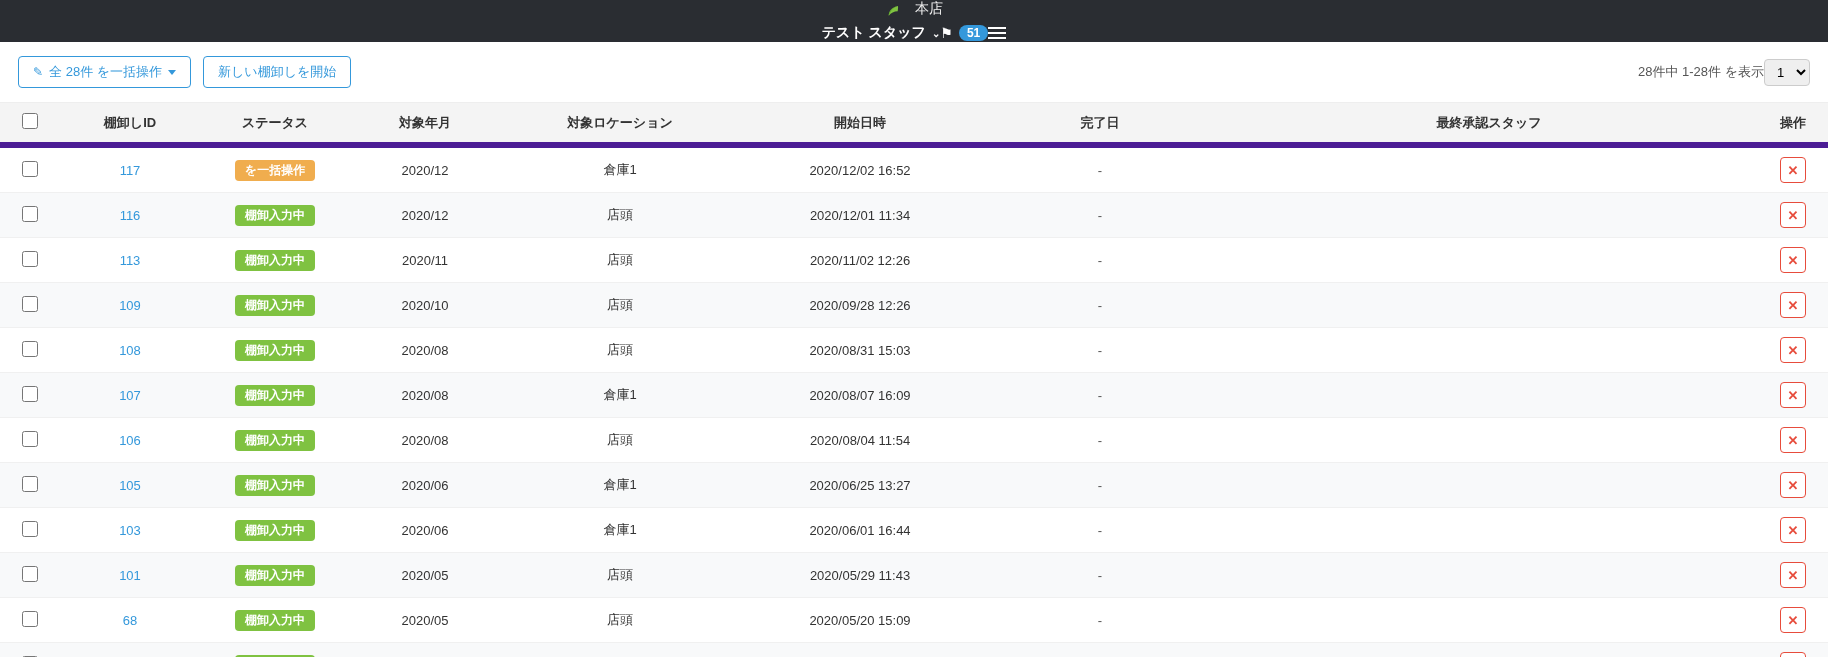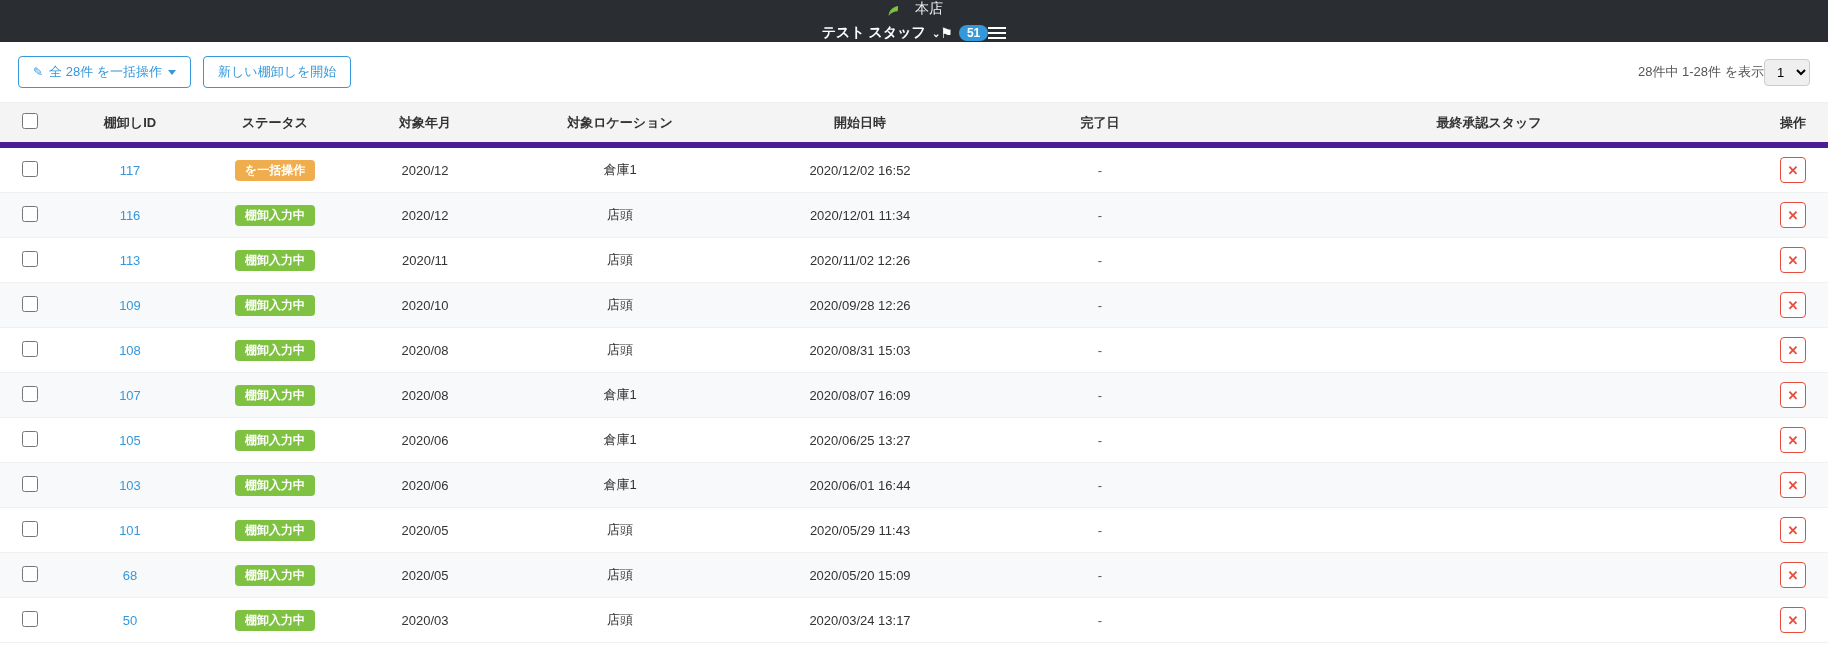--- a/index.html
+++ b/index.html
@@ -178,20 +178,31 @@
         <td><span class="status-pill status-green">棚卸入力中</span></td>
         <td>2020/08</td>
         <td>倉庫1</td>
         <td>2020/08/07 16:09</td>
         <td class="dash">-</td>
         <td></td>
         <td><button class="del-btn">✕</button></td>
       </tr>
       <tr>
         <td class="col-check"><input type="checkbox" style=""></td>
+        <td><a class="id-link">106</a></td>
+        <td><span class="status-pill status-green">棚卸入力中</span></td>
+        <td>2020/08</td>
+        <td>店頭</td>
+        <td>2020/08/04 11:54</td>
+        <td class="dash">-</td>
+        <td></td>
+        <td><button class="del-btn">✕</button></td>
+      </tr>
+      <tr>
+        <td class="col-check"><input type="checkbox" style=""></td>
         <td><a class="id-link">105</a></td>
         <td><span class="status-pill status-green">棚卸入力中</span></td>
         <td>2020/06</td>
         <td>倉庫1</td>
         <td>2020/06/25 13:27</td>
         <td class="dash">-</td>
         <td></td>
         <td><button class="del-btn">✕</button></td>
       </tr>
       <tr>

